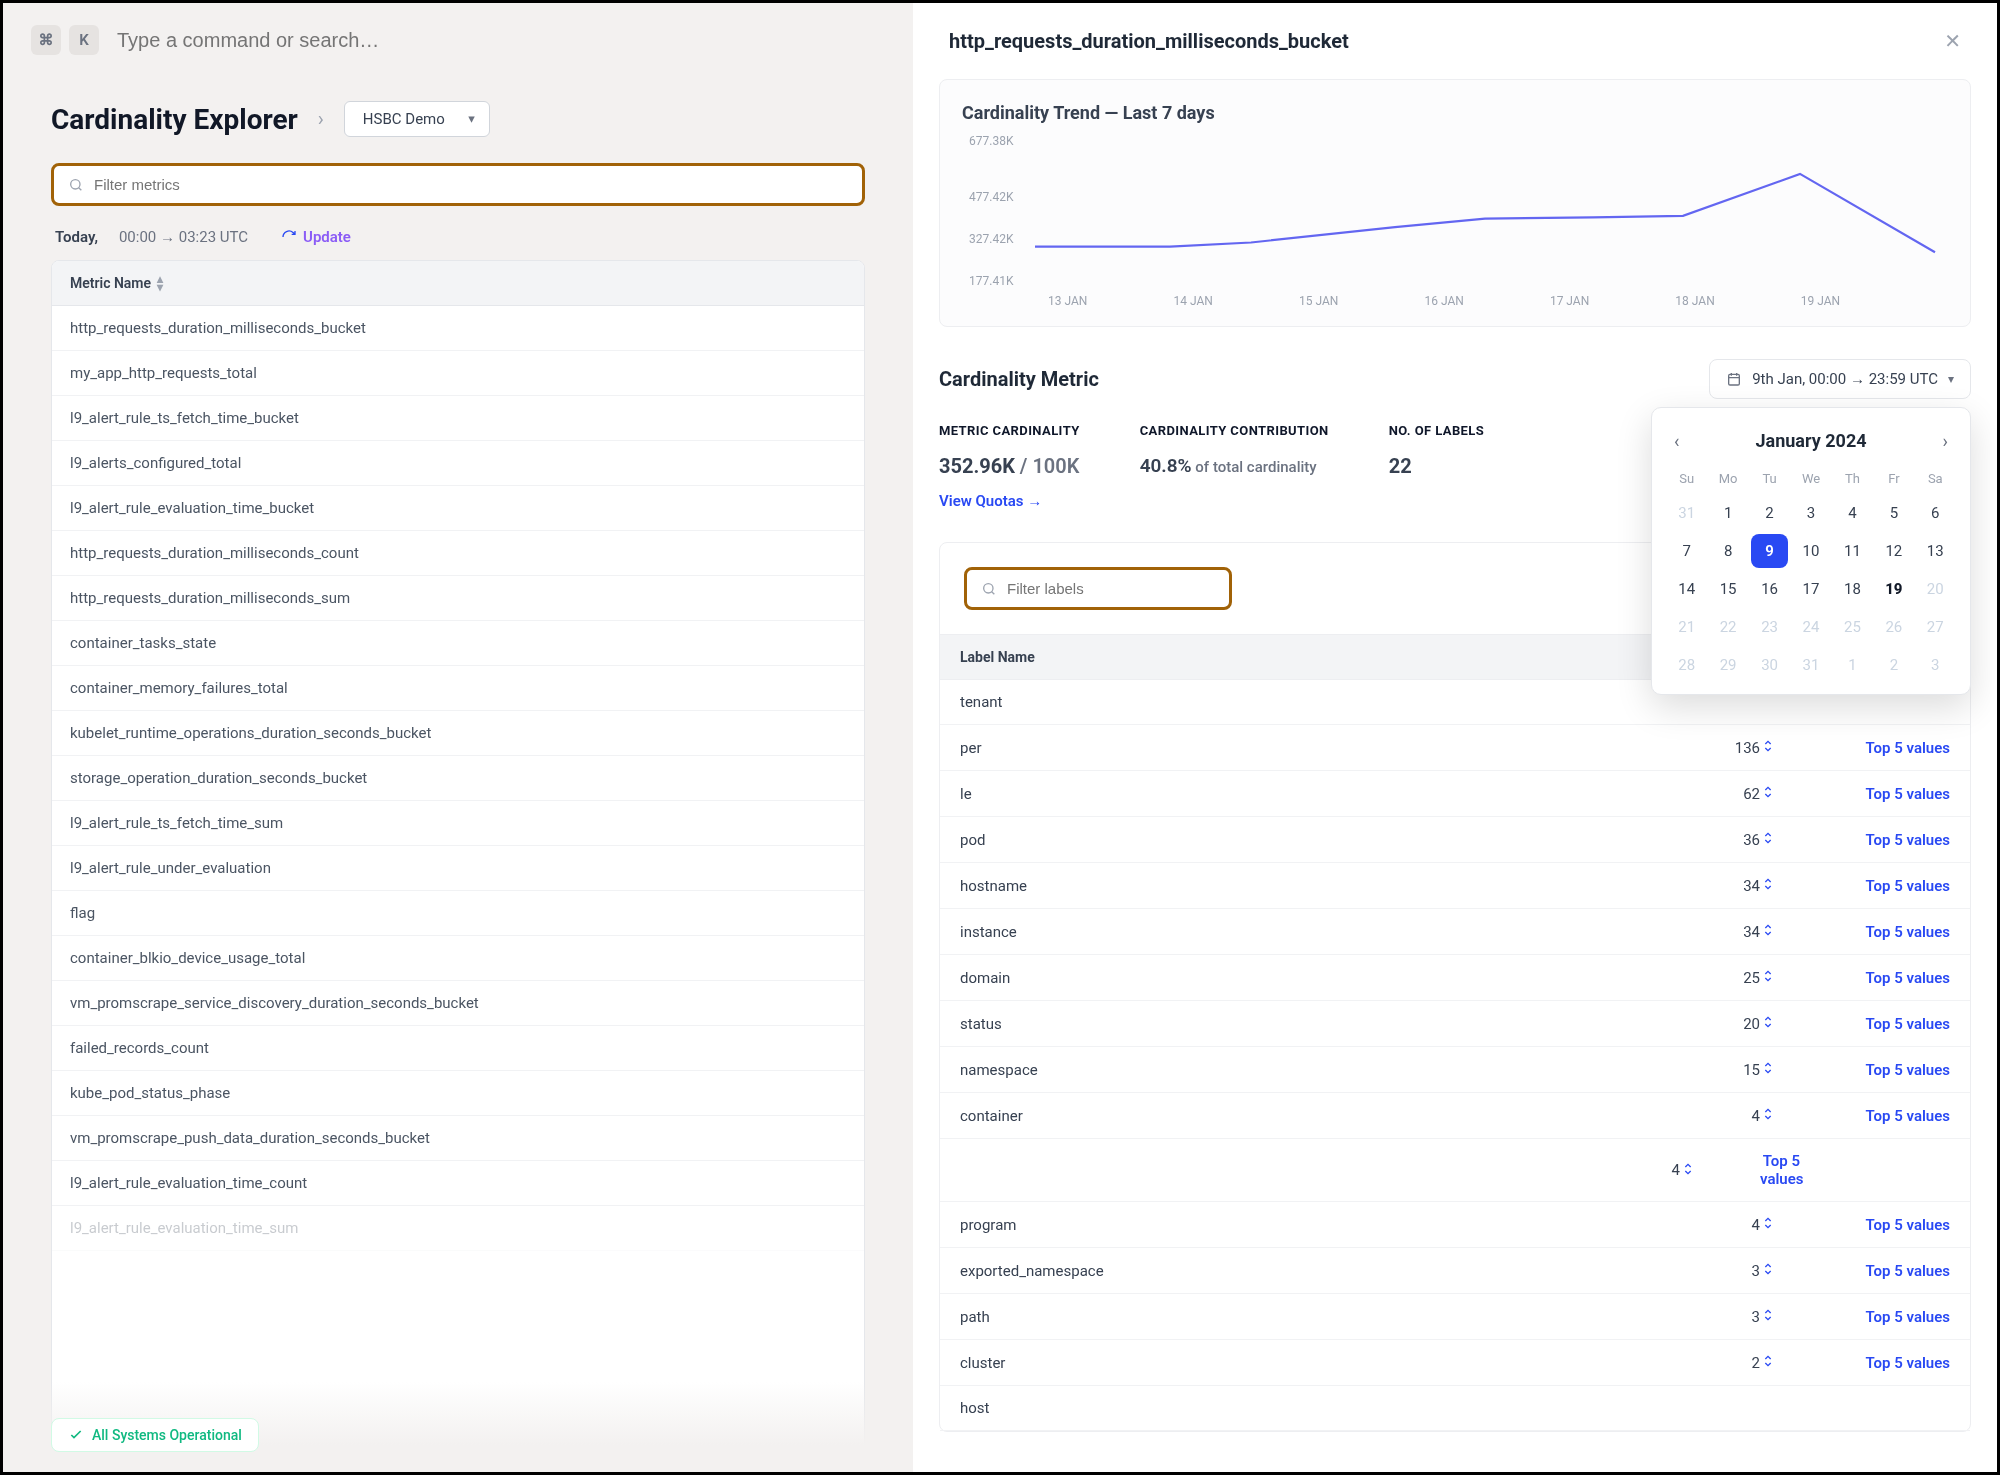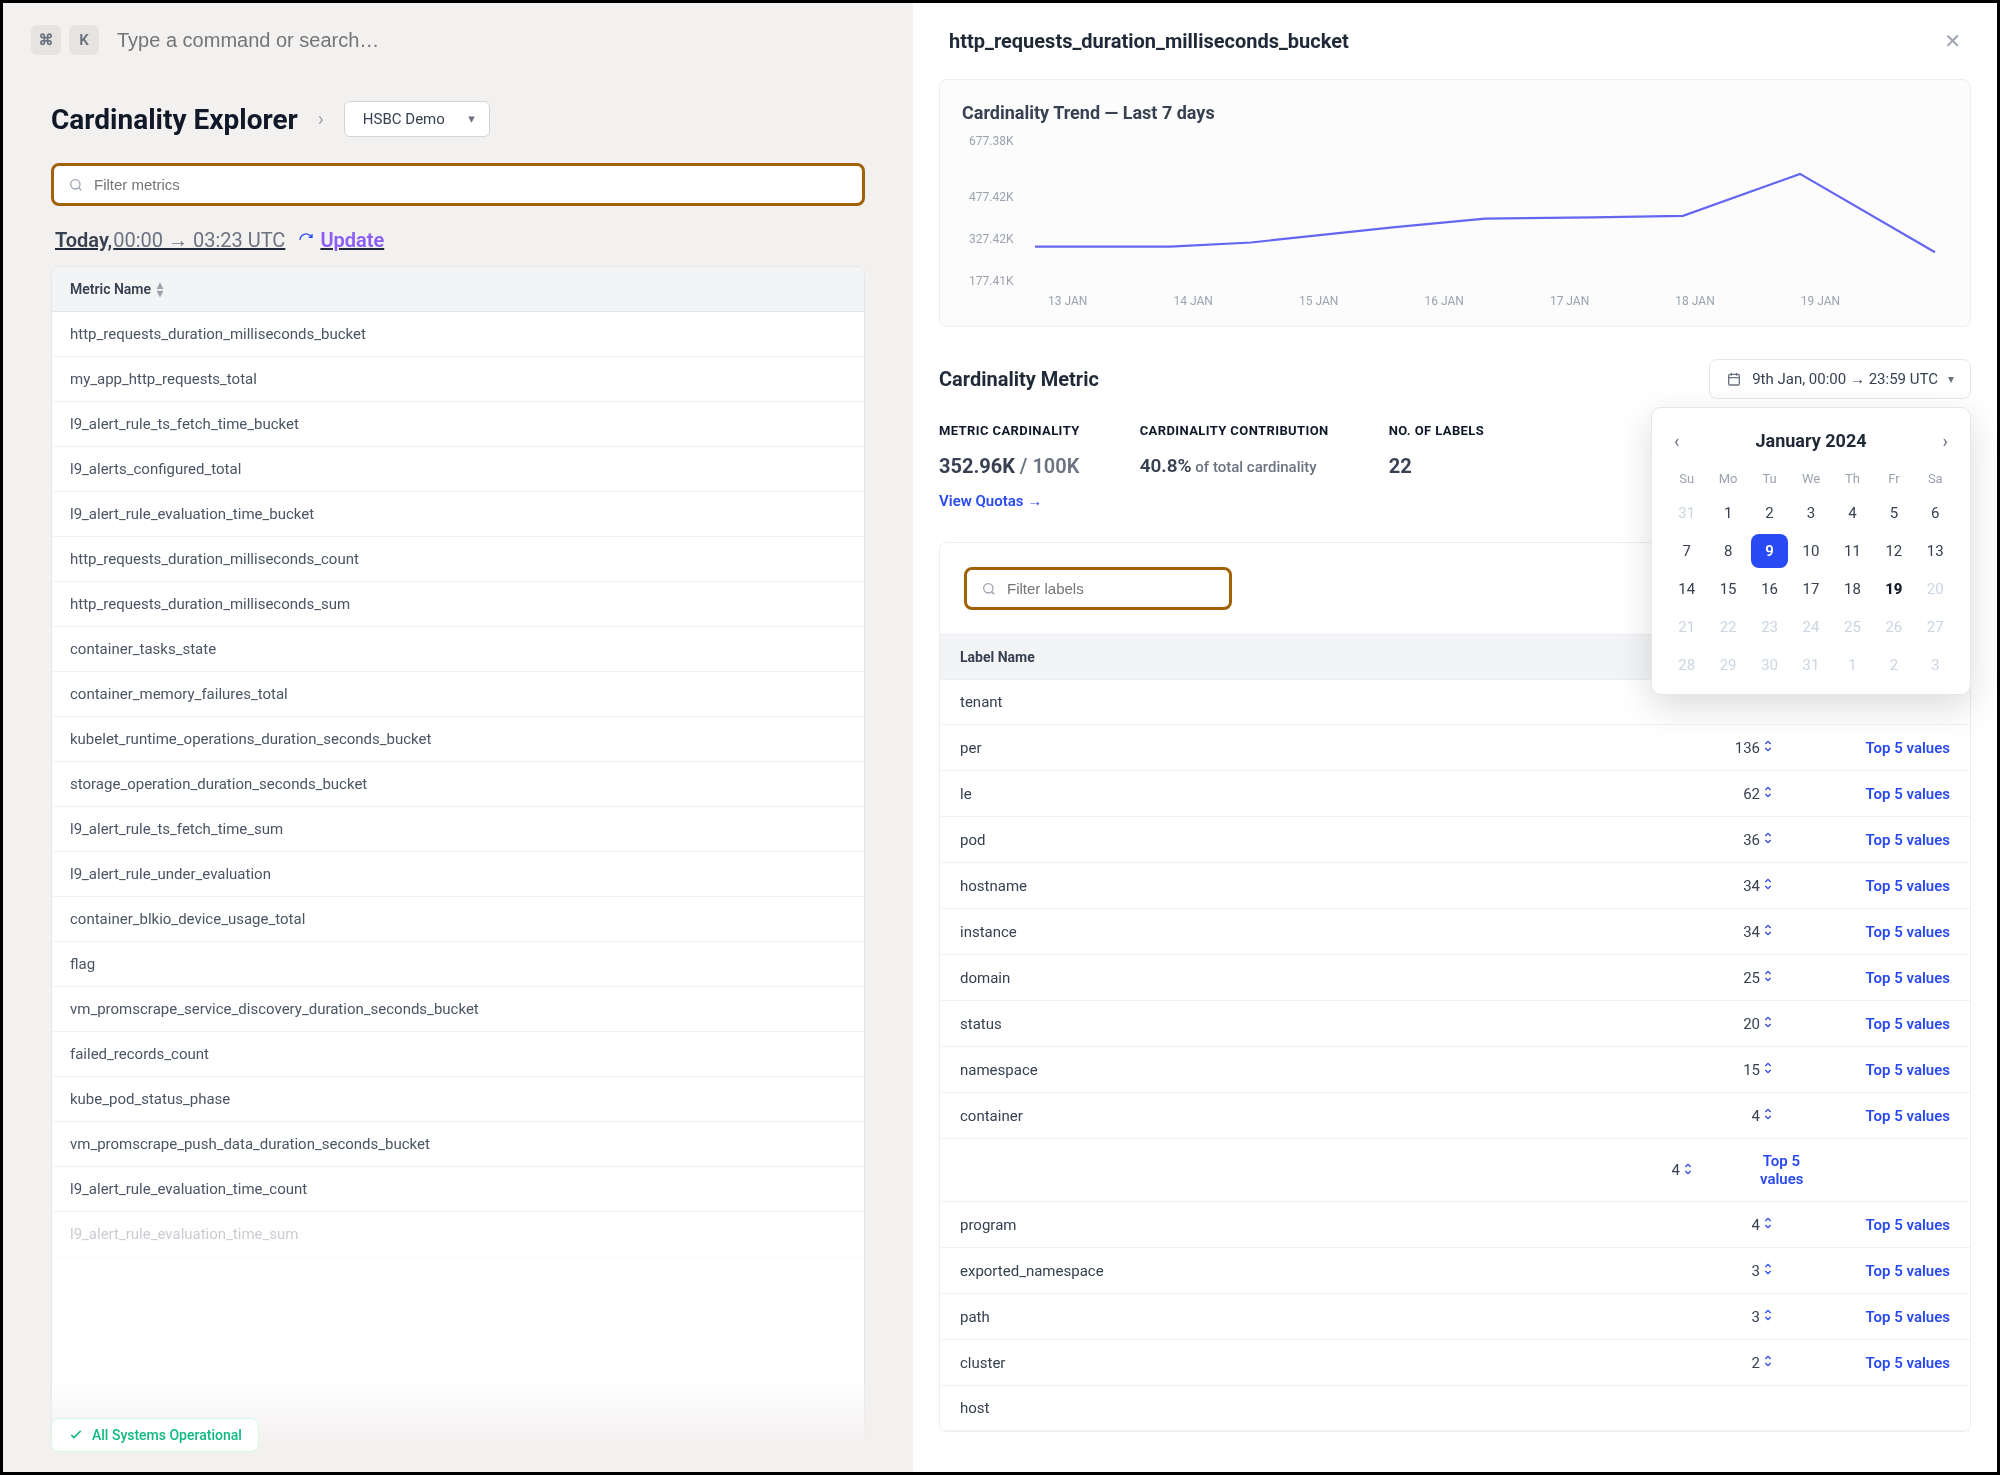--- a/index.html
+++ b/index.html
@@ -47,21 +47,21 @@
 .env-select::after { content:"▾"; position:absolute; right:14px; top:9px; color:#6b7280; font-size:13px;}
 
 .metrics-area { padding: 12px 48px 0 48px; flex:1; display:flex; flex-direction:column; min-height:0;}
 .search-row {
   border:3px solid #a16207; border-radius:8px; background:#fff;
   display:flex; align-items:center; padding:10px 14px; gap:10px;
 }
 .search-row svg { width:16px; height:16px; stroke:#9ca3af; fill:none;}
 .search-row input { border:none; outline:none; flex:1; font-size:15px; color:#374151; background:transparent;}
 
-.time-row { display:flex; align-items:center; gap:1px; padding:22px 4px 14px 4px; font-size:20px;text-decoration:underline;}
+.time-row { display:flex; align-items:center; gap:21px; padding:22px 4px 14px 4px; font-size:15px;}
 .time-row .t0 { font-weight:600; color:#374151;}
 .time-row .t1 { color:#6b7280;}
 .update { color:#8b5cf6; font-weight:600; display:flex; align-items:center; gap:6px; margin-left:12px;}
 .update svg { width:16px; height:16px; stroke:#2949f3; fill:none;}
 
 .table-wrap { border:1px solid #e5e7eb; border-radius:8px; background:#fff; flex:1; overflow:hidden; display:flex; flex-direction:column;}
 .thead { background:#f3f4f6; padding:14px 18px; font-weight:600; color:#374151; border-bottom:1px solid #e5e7eb; display:flex; align-items:center; gap:6px;}
 .sort-ic { color:#9ca3af; font-size:12px; line-height:8px;}
 .tbody { flex:1; overflow:auto;}
 .mrow { padding:13px 18px; border-bottom:1px solid #f1f2f4; color:#4b5563; font-size:15px; display:flex; align-items:center; cursor:pointer;}
@@ -189,22 +189,22 @@
             <div class="mrow">l9_alerts_configured_total</div>
             <div class="mrow">l9_alert_rule_evaluation_time_bucket</div>
             <div class="mrow">http_requests_duration_milliseconds_count</div>
             <div class="mrow">http_requests_duration_milliseconds_sum</div>
             <div class="mrow">container_tasks_state</div>
             <div class="mrow">container_memory_failures_total</div>
             <div class="mrow">kubelet_runtime_operations_duration_seconds_bucket</div>
             <div class="mrow">storage_operation_duration_seconds_bucket</div>
             <div class="mrow">l9_alert_rule_ts_fetch_time_sum</div>
             <div class="mrow">l9_alert_rule_under_evaluation</div>
+            <div class="mrow">flag</div>
             <div class="mrow">container_blkio_device_usage_total</div>
-            <div class="mrow">flag</div>
             <div class="mrow">vm_promscrape_service_discovery_duration_seconds_bucket</div>
             <div class="mrow">failed_records_count</div>
             <div class="mrow">kube_pod_status_phase</div>
             <div class="mrow">vm_promscrape_push_data_duration_seconds_bucket</div>
             <div class="mrow">l9_alert_rule_evaluation_time_count</div>
             <div class="mrow cut">l9_alert_rule_evaluation_time_sum</div>
           </div>
       </div>
       <div class="fade-bottom-left"></div>
     </div>

